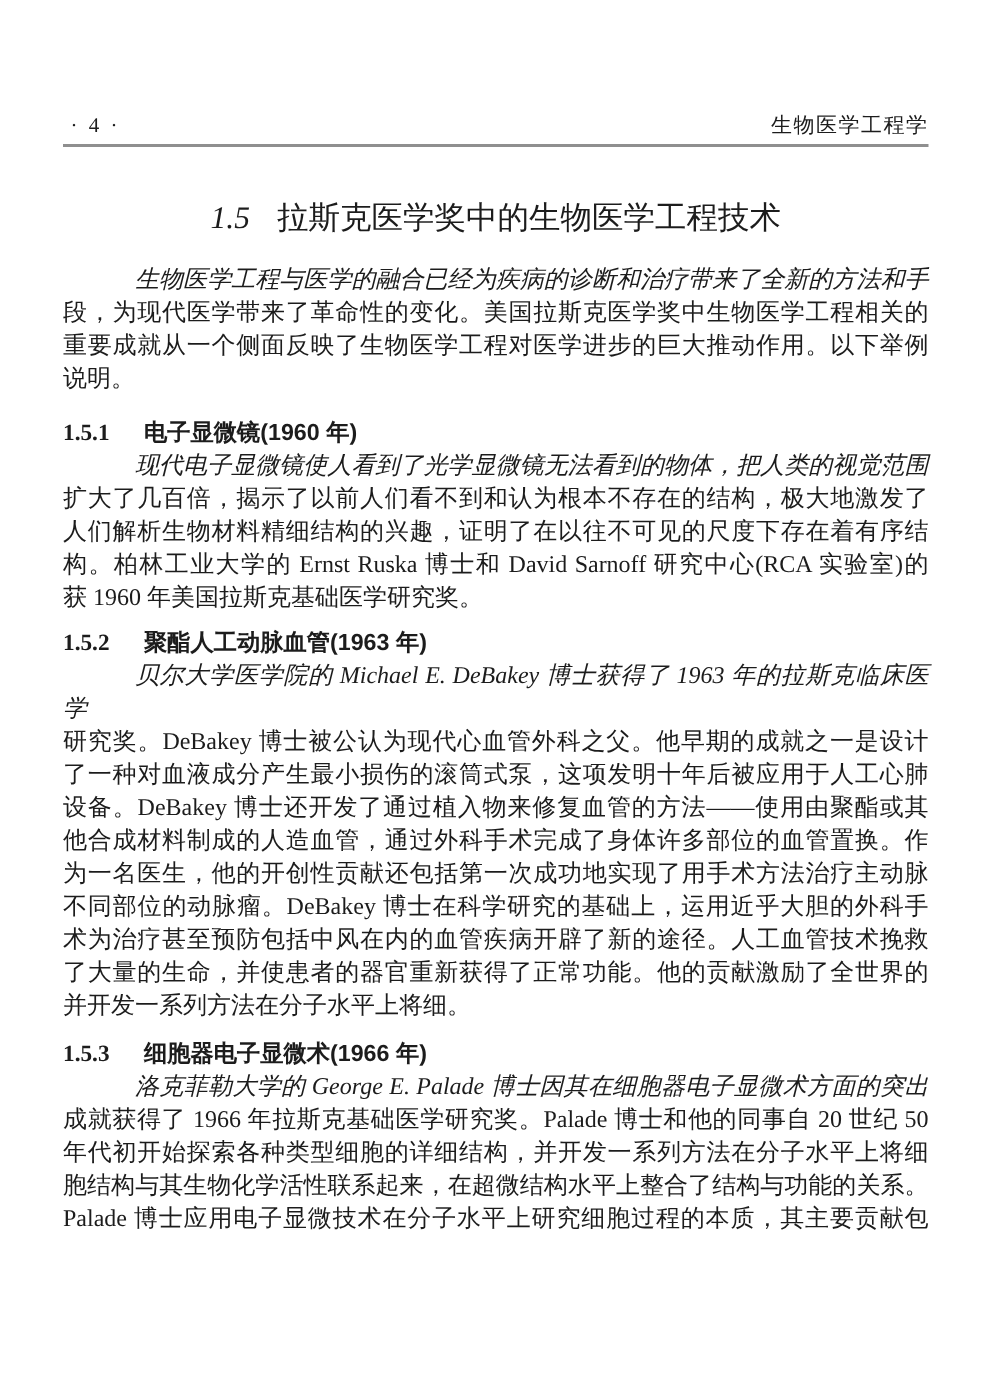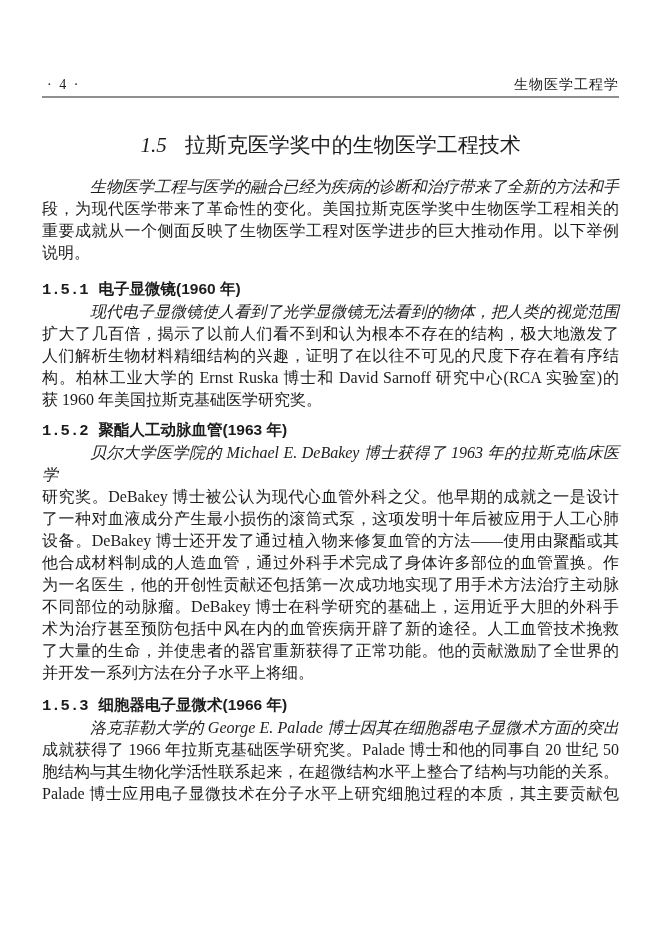--- a/index.html
+++ b/index.html
@@ -58,22 +58,22 @@
   .section.s2 { margin-top: 8px; }
   .section.s3 { margin-top: 10px; }
   .sec-heading {
     font-family: "Liberation Sans", "DejaVu Sans", sans-serif;
     font-weight: bold;
     font-size: 15.5px;
     line-height: 22px;
     white-space: nowrap;
   }
   .sec-heading .num {
-    font-family: Liberation Mono, monospace;
-    margin-right: 10px;
+    font-family: Liberation Serif, serif;
+    margin-right: 23px;
   }
   .sec-body { }
 </style>
 </head>
 <body>
 
 <div class="page">
 
   <div class="header">
     <span class="page-num">· 4 ·</span>
@@ -122,18 +122,19 @@
     </div>
   </div>
 
   <div class="section s3">
     <div class="sec-heading">
       <span class="num">1.5.3</span><span>细胞器电子显微术(1966 年)</span>
     </div>
     <div class="sec-body">
       <div class="pline first">洛克菲勒大学的 George E. Palade 博士因其在细胞器电子显微术方面的突出</div>
       <div class="pline">成就获得了 1966 年拉斯克基础医学研究奖。Palade 博士和他的同事自 20 世纪 50</div>
+      <div class="pline">年代初开始探索各种类型细胞的详细结构，并开发一系列方法在分子水平上将细</div>
       <div class="pline">胞结构与其生物化学活性联系起来，在超微结构水平上整合了结构与功能的关系。</div>
       <div class="pline">Palade 博士应用电子显微技术在分子水平上研究细胞过程的本质，其主要贡献包</div>
     </div>
   </div>
 
 </div>
 
 </body></html>

